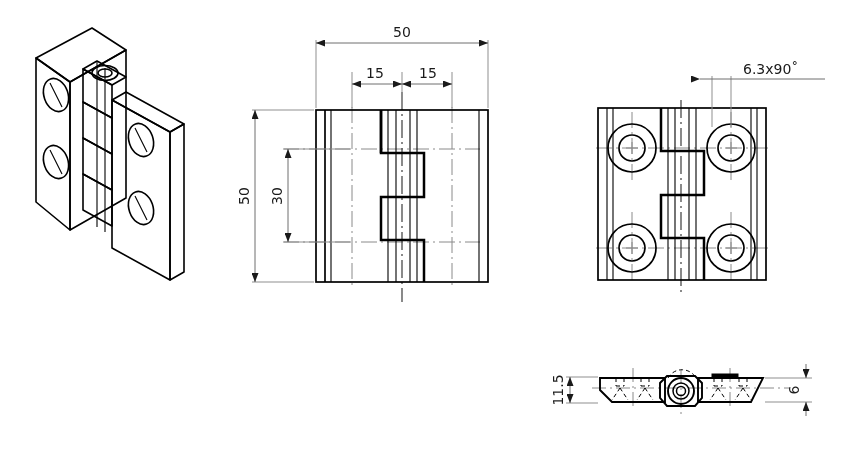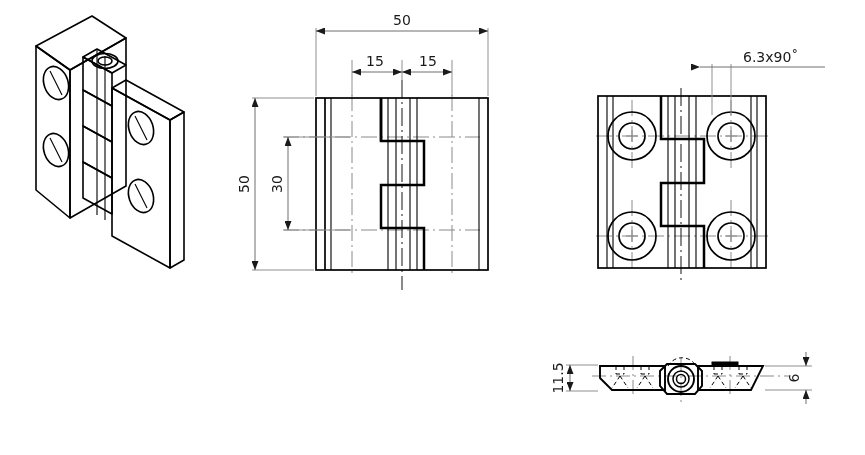--- a/index.html
+++ b/index.html
@@ -1,18 +1,18 @@
 <!DOCTYPE html>
 <html><head>
 <meta charset="utf-8">
 <style>
   html,body{margin:0;padding:0;background:#ffffff;}
   body{width:865px;height:455px;overflow:hidden;
        font-family:"DejaVu Sans",sans-serif;}
-  #sheet{position:relative;width:865px;height:407px;background:#fff;}
+  #sheet{position:relative;width:865px;height:407px;background:#fff;margin-top:12px;}
   svg{display:block;}
   .dimtxt{font-family:"DejaVu Sans",sans-serif;font-size:14px;fill:#1a1a1a;}
 </style>
 </head>
 <body>
 
 <div id="sheet">
 
 <svg width="865" height="455" viewBox="0 0 865 455">
   <defs>

